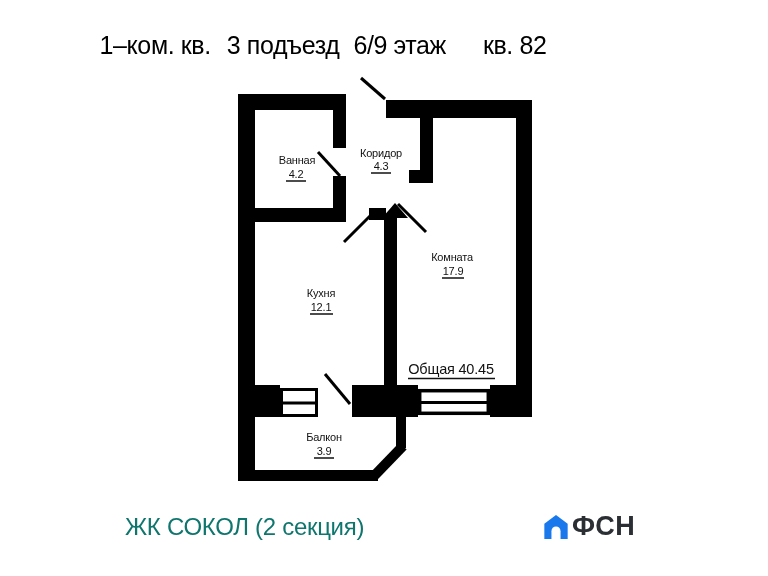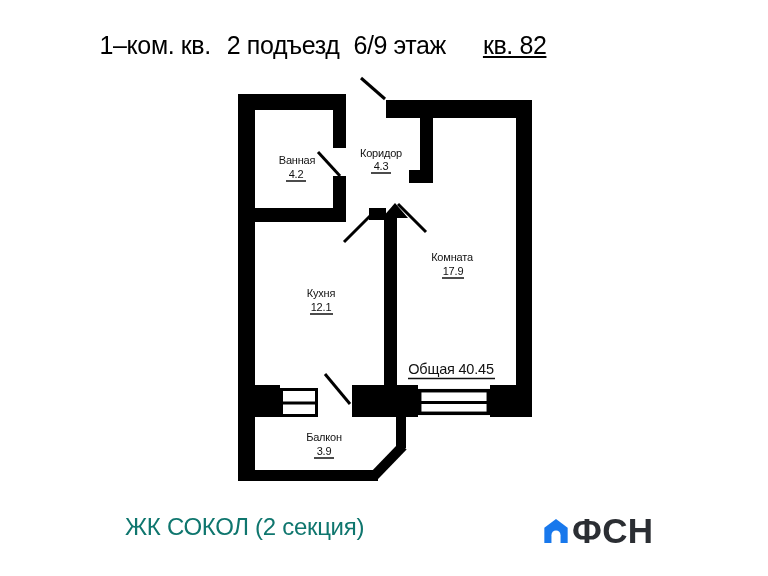--- a/index.html
+++ b/index.html
@@ -8,21 +8,21 @@
     font-family:"Liberation Sans",sans-serif;overflow:hidden;color:#000;
   }
   .title{
     position:absolute;top:31px;left:0;width:646px;
     display:flex;justify-content:center;align-items:baseline;
     font-size:25px;letter-spacing:-0.4px;color:#000;white-space:nowrap;
   }
   .title .seg{display:inline-block;}
   .title .seg:nth-child(2){margin-left:16px;}
   .title .seg:nth-child(3){margin-left:14px;}
-  .title .seg:nth-child(4){margin-left:37px;text-decoration:underline;}
+  .title .seg:nth-child(4){margin-left:37px;}
   .plan-svg{position:absolute;left:0;top:0;}
   .wall{fill:#000000;stroke:none;}
   .door-swing{stroke:#000000;stroke-width:3;fill:none;stroke-linecap:butt;}
   .chamfer{stroke:#000000;stroke-width:10;fill:none;stroke-linecap:butt;}
   .win{fill:#ffffff;stroke:#000000;}
   .win-div{stroke:#000000;stroke-width:3;}
   .room-name,.room-area{
     font-family:"Liberation Sans",sans-serif;font-size:11px;fill:#111111;
     text-anchor:middle;letter-spacing:-0.2px;
   }
@@ -33,31 +33,31 @@
   .underline{stroke:#111111;stroke-width:1.5;}
   .footer-project{
     position:absolute;left:125px;top:513px;font-size:24px;
     letter-spacing:-0.3px;color:#0f766e;white-space:nowrap;
   }
   .logo{
     position:absolute;left:542px;top:511px;
     display:flex;align-items:center;gap:2px;
   }
   .logo-text{
-    font-size:35px;font-weight:700;color:#2b2e33;letter-spacing:0.3px;
+    font-size:27px;font-weight:700;color:#2b2e33;letter-spacing:0.3px;
   }
 </style>
 </head>
 <body>
 
 <div class="page">
 
   <div class="title">
     <span class="seg">1–ком. кв.</span>
-    <span class="seg">2 подъезд</span>
+    <span class="seg">3 подъезд</span>
     <span class="seg">6/9 этаж</span>
     <span class="seg">кв. 82</span>
   </div>
 
   <svg class="plan-svg" width="768" height="576" viewBox="0 0 768 576">
 
     <g>
 
       <rect class="wall" x="238" y="94" width="17" height="387"></rect>
       <rect class="wall" x="238" y="94" width="108" height="16"></rect>

